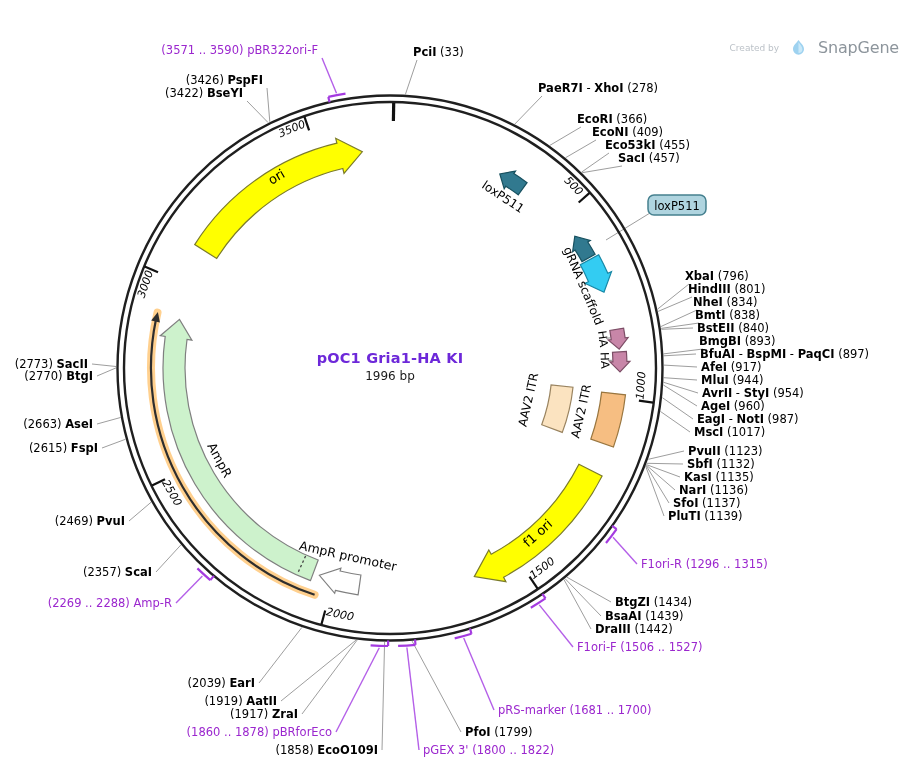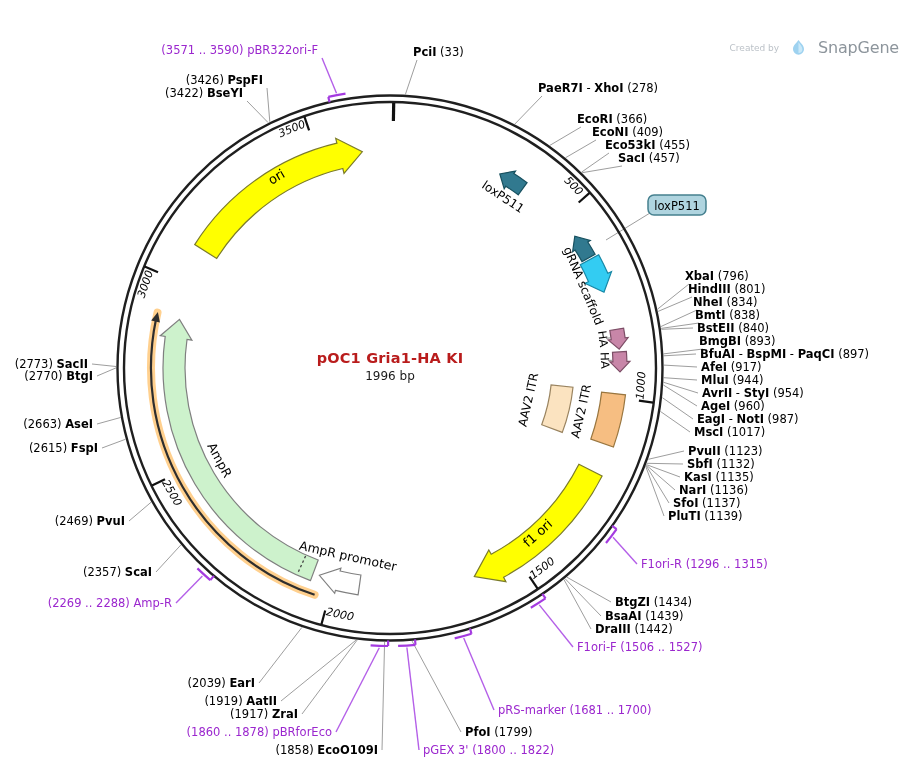--- a/index.html
+++ b/index.html
@@ -1,20 +1,20 @@
 <!DOCTYPE html>
 <html><head>
 <meta charset="utf-8">
 <style>
   html,body{margin:0;padding:0;background:#fff;}
   #canvas{position:relative;width:903px;height:769px;background:#ffffff;overflow:hidden;
           font-family:"DejaVu Sans","Liberation Sans",sans-serif;}
   #map{position:absolute;left:0;top:0;}
   .center-title{position:absolute;left:240px;top:350px;width:300px;text-align:center;pointer-events:none;}
-  .center-title .t1{font-size:14.5px;font-weight:bold;color:#b91c1c;letter-spacing:0.2px;}
+  .center-title .t1{font-size:14.5px;font-weight:bold;color:#6d28d9;letter-spacing:0.2px;}
   .center-title .t2{font-size:12px;color:#1a1a1a;margin-top:3px;}
   .watermark{position:absolute;right:4px;top:6px;display:flex;align-items:center;gap:14px;margin-top:32px;}
   .watermark .wm1{font-size:9px;color:#bcc2c8;}
   .watermark .wm2{font-size:16px;font-weight:normal;color:#8d959c;letter-spacing:-0.2px;}
   svg text{user-select:none;}
 </style>
 </head>
 <body>
 
 <div id="canvas">

